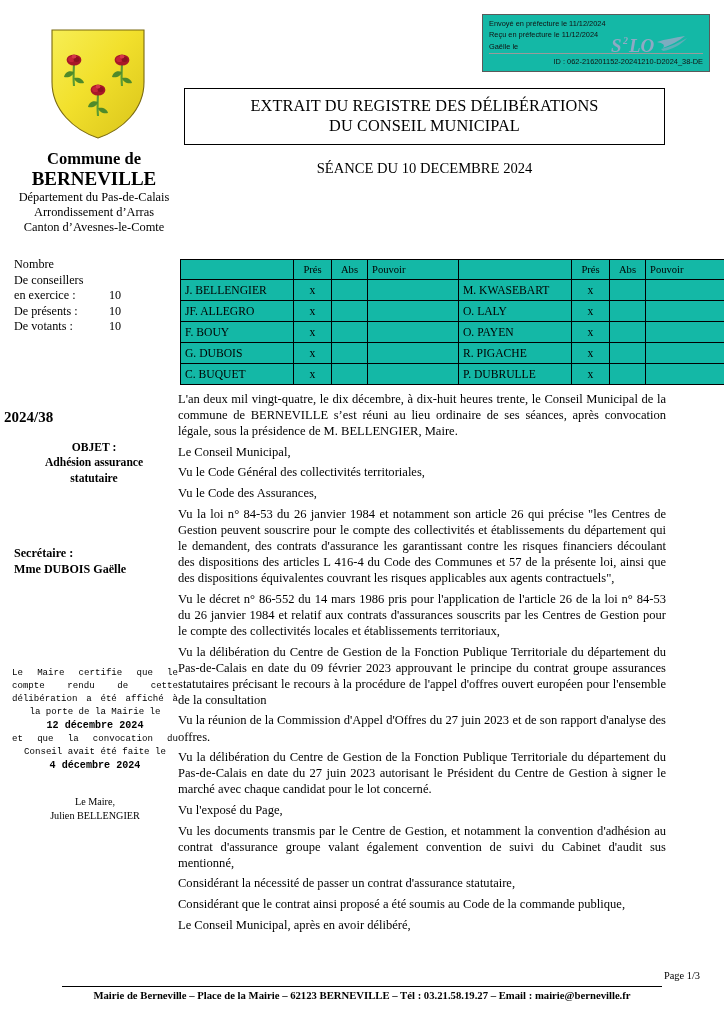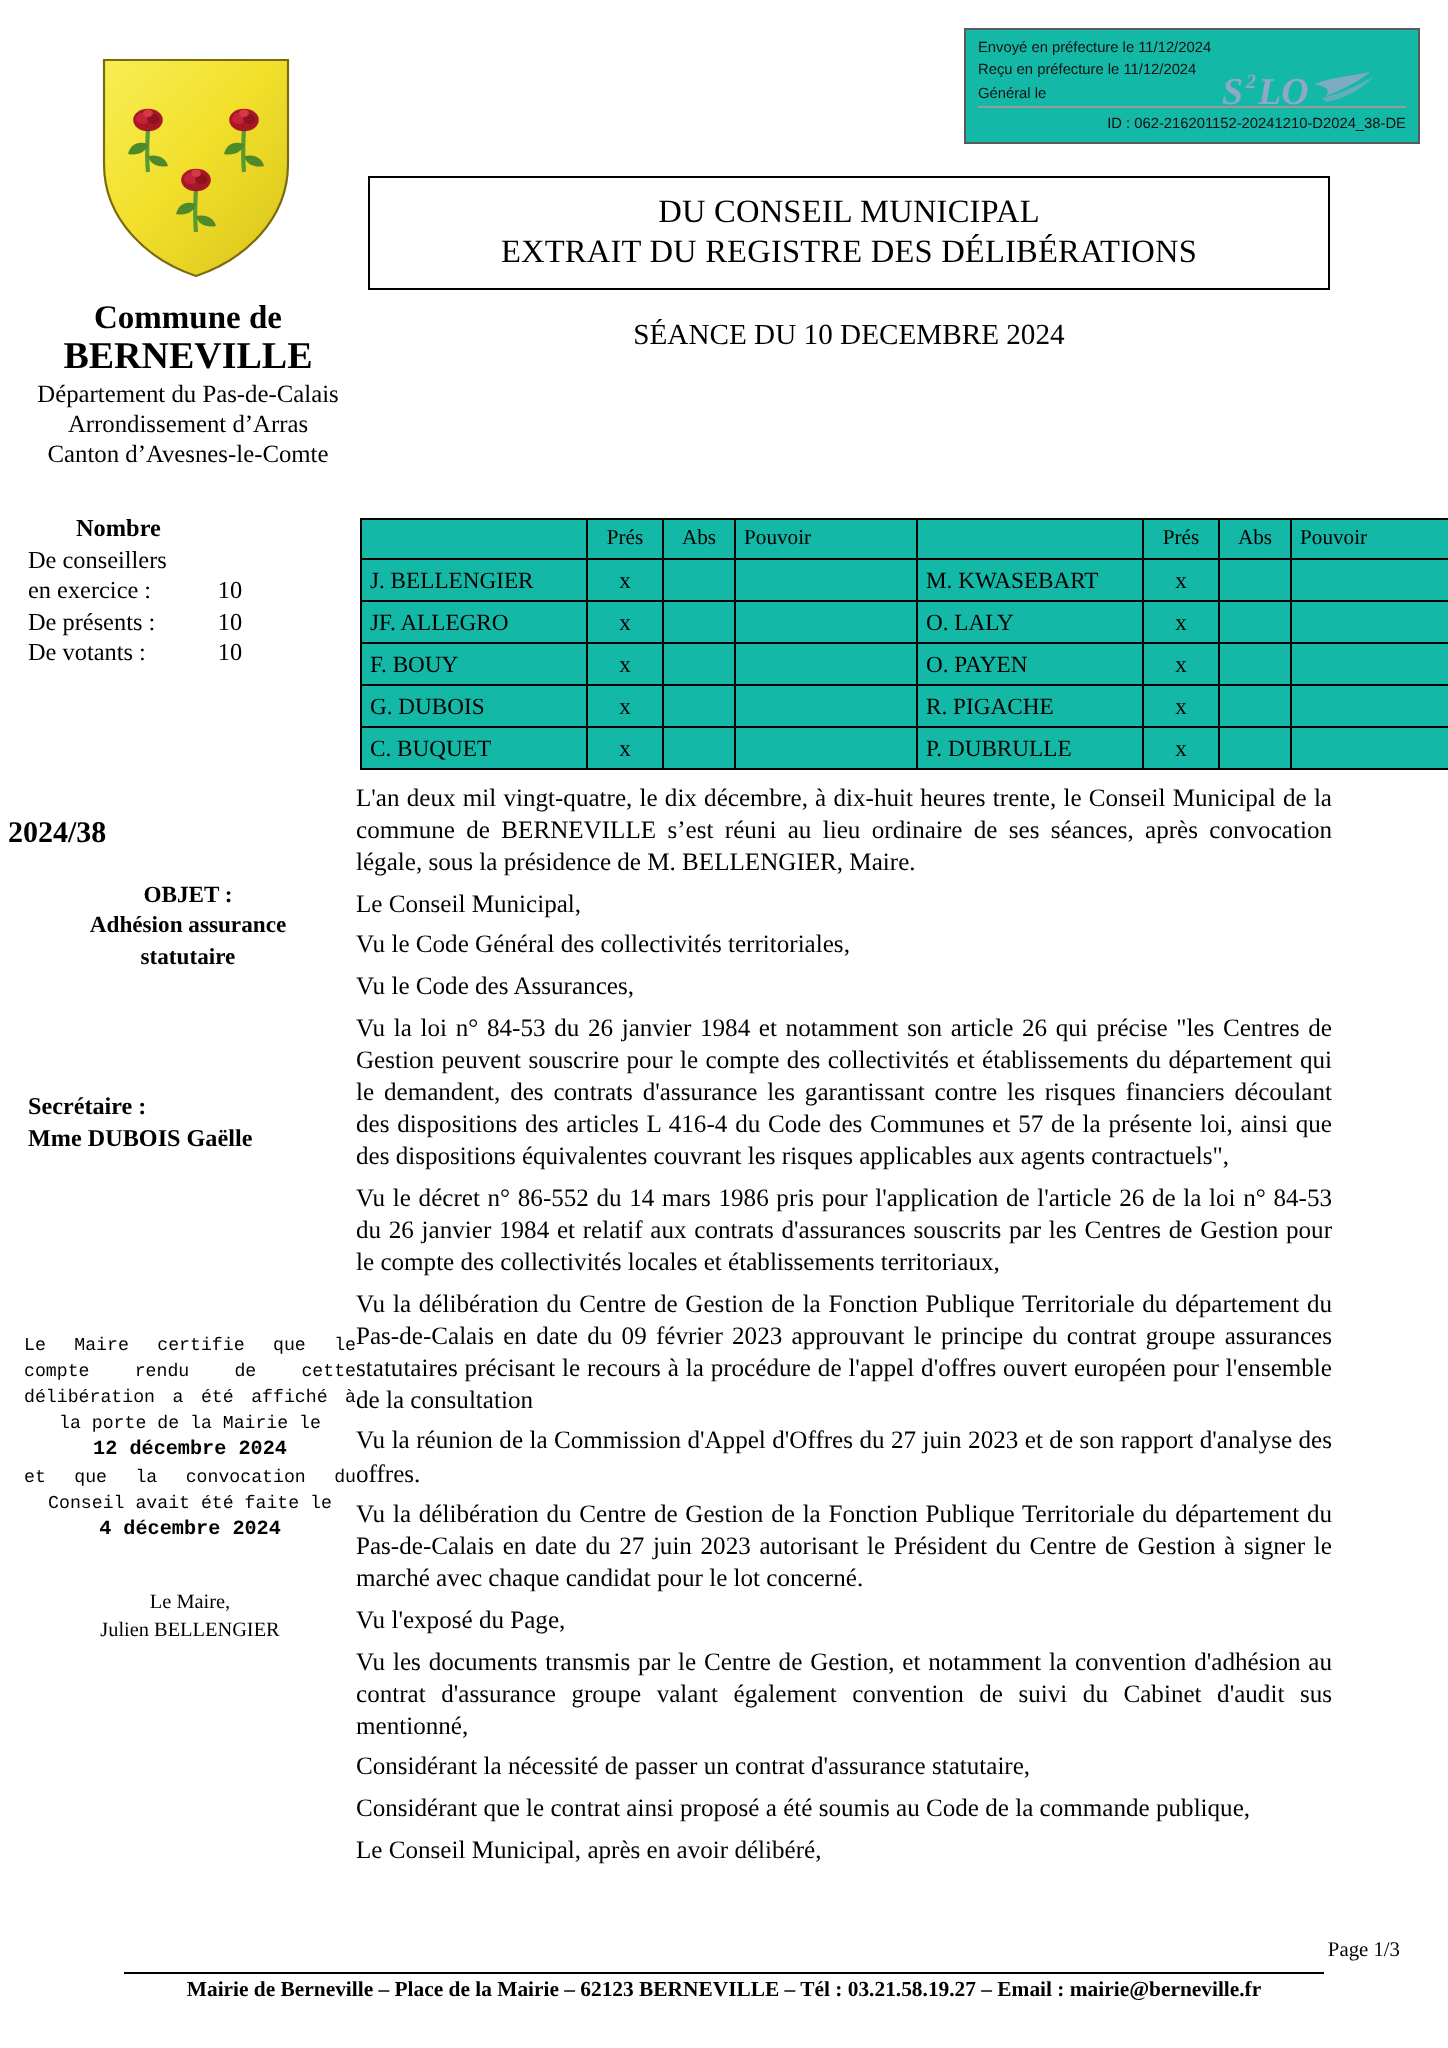--- a/index.html
+++ b/index.html
@@ -92,21 +92,21 @@
 
   .nombre-block {
     position: absolute;
     left: 14px;
     top: 257px;
     width: 168px;
     text-align: left;
     font-size: 12.2px;
     line-height: 1.28;
   }
-  .nombre-block .ttl { font-weight: bold; margin-left: 24px; }
+  .nombre-block .ttl { font-weight: normal; }
   .nombre-block .row {
     display: flex;
     justify-content: flex-start;
   }
   .nombre-block .row .lab { width: 86px; }
   .nombre-block .row .val { width: 30px; text-align: center; }
 
   .delib-num {
     position: absolute;
     left: 4px;
@@ -256,21 +256,21 @@
   }
 </style>
 </head>
 <body>
 
 <div class="page">
 
   <div class="prefecture-box">
     <div class="pline">Envoyé en préfecture le 11/12/2024</div>
     <div class="pline">Reçu en préfecture le 11/12/2024</div>
-    <div class="pline">Général le</div>
+    <div class="pline">Gaëlle le</div>
     <div class="idline">ID : 062-216201152-20241210-D2024_38-DE</div>
 
     <svg class="slo-logo" viewBox="0 0 90 26">
       <text x="0" y="20" font-family="Liberation Serif, serif" font-size="19" font-style="italic" font-weight="bold" fill="#8fa9c4">S</text>
       <text x="12" y="12" font-family="Liberation Serif, serif" font-size="10" font-style="italic" font-weight="bold" fill="#8fa9c4">2</text>
       <text x="18" y="20" font-family="Liberation Serif, serif" font-size="19" font-style="italic" font-weight="bold" fill="#8fa9c4">LO</text>
       <path d="M46 10 C54 7, 64 6, 74 4 C68 9, 60 13, 52 16 C55 12, 50 11, 46 10 Z" fill="#8fa9c4" opacity="0.85"></path>
       <path d="M50 17 C58 15, 68 11, 76 6 C70 13, 60 18, 52 19 Z" fill="#8fa9c4" opacity="0.6"></path>
     </svg>
   </div>
@@ -344,22 +344,22 @@
     <div class="just">et que la convocation du Conseil avait été faite le</div>
     <div class="b">4 décembre 2024</div>
   </div>
 
   <div class="maire-sign">
     <div>Le Maire,</div>
     <div>Julien BELLENGIER</div>
   </div>
 
   <div class="title-box">
+    <div>EXTRAIT DU REGISTRE DES DÉLIBÉRATIONS</div>
     <div>DU CONSEIL MUNICIPAL</div>
-    <div>EXTRAIT DU REGISTRE DES DÉLIBÉRATIONS</div>
   </div>
 
   <div class="seance-line">SÉANCE DU 10 DECEMBRE 2024</div>
 
   <table class="attend-table">
     <thead>
       <tr>
         <td class="c-name"></td>
         <td class="c-pres hdr-center">Prés</td>
         <td class="c-abs hdr-center">Abs</td>

